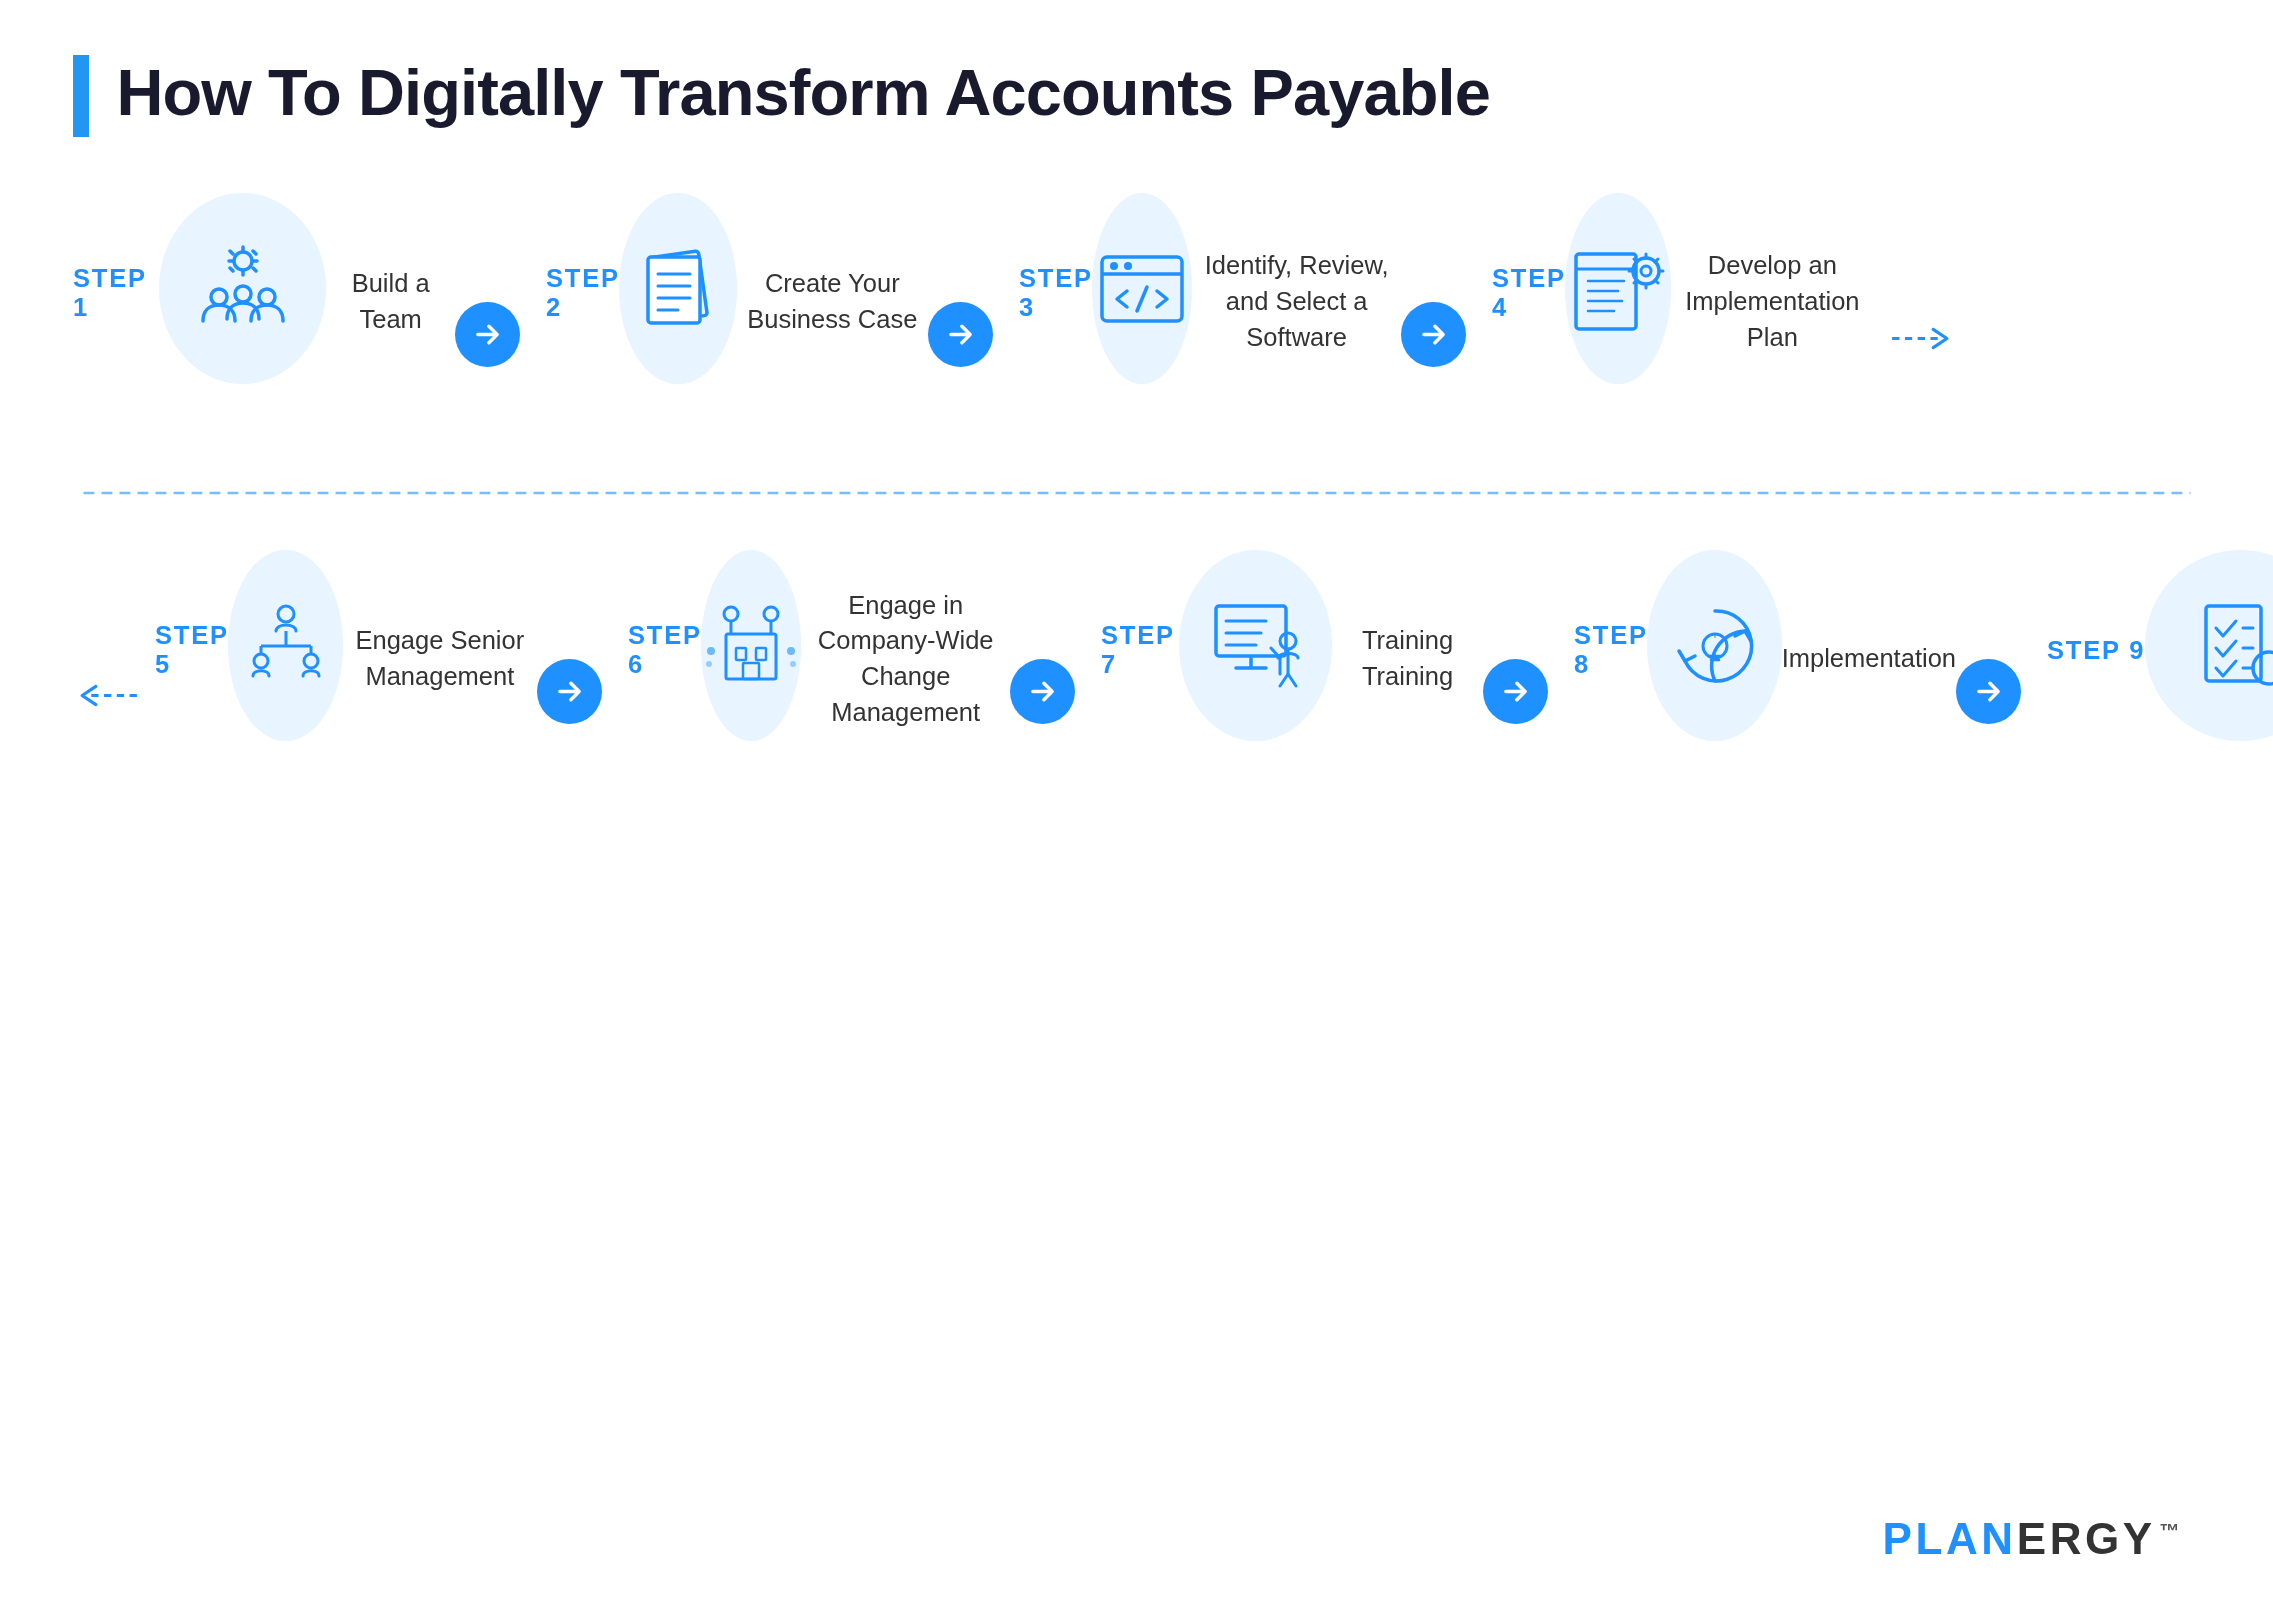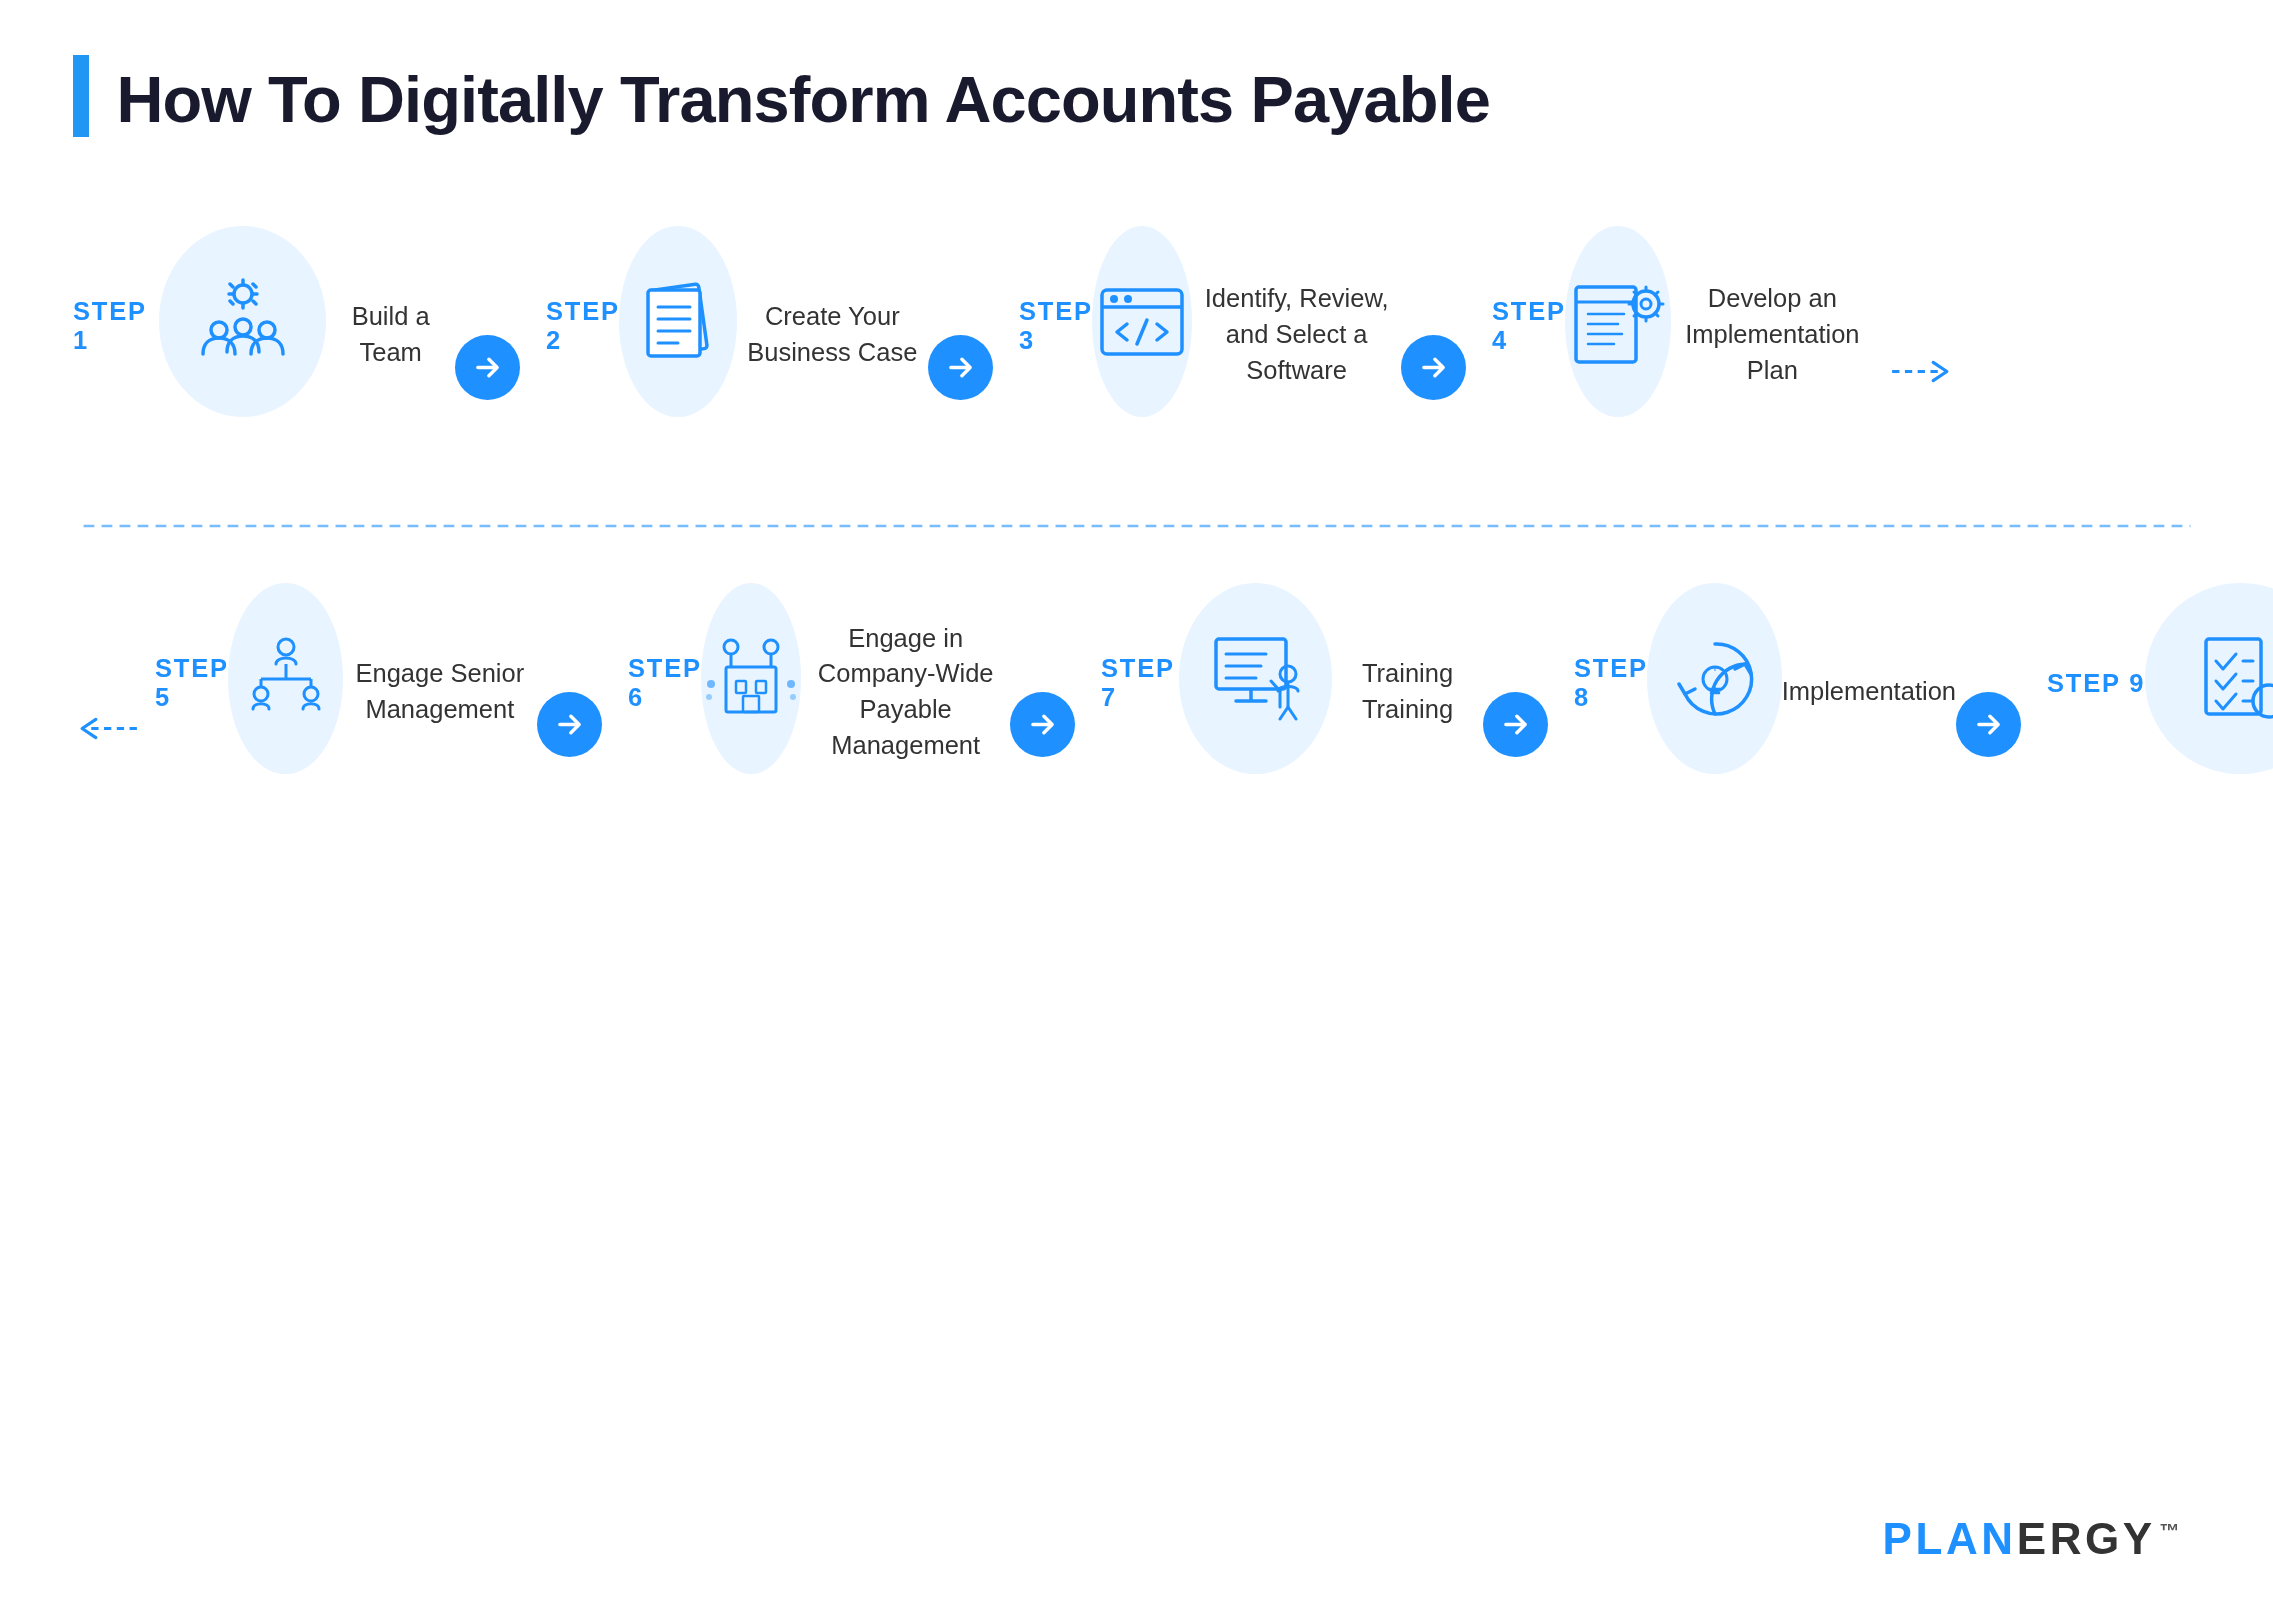--- a/index.html
+++ b/index.html
@@ -16,22 +16,22 @@
       width: 2274px;
       height: 1619px;
       background: #fff;
       padding: 55px 73px 55px 73px;
       position: relative;
     }
 
     
     .header {
       display: flex;
-      align-items: flex-end;
-      margin-bottom: 89px;
+      align-items: flex-start;
+      margin-bottom: 56px;
     }
     .header-accent {
       width: 16.4px;
       height: 82px;
       background: #2196F3;
       margin-right: 27px;
       flex-shrink: 0;
     }
     .header-title {
       font-size: 65px;
@@ -343,21 +343,21 @@
             <rect x="55" y="52" width="10" height="12" rx="1" stroke="#1E90FF" stroke-width="2.5" fill="none"></rect>
 
             <rect x="42" y="67" width="16" height="16" rx="1" stroke="#1E90FF" stroke-width="2.5" fill="none"></rect>
 
             <circle cx="10" cy="55" r="4" fill="#1E90FF" opacity="0.6"></circle>
             <circle cx="90" cy="55" r="4" fill="#1E90FF" opacity="0.6"></circle>
             <circle cx="8" cy="68" r="3" fill="#1E90FF" opacity="0.4"></circle>
             <circle cx="92" cy="68" r="3" fill="#1E90FF" opacity="0.4"></circle>
           </svg>
         </div>
-        <div class="step-text">Engage in Company-Wide Payable Management</div>
+        <div class="step-text">Engage in Company-Wide Change Management</div>
       </div>
 
       <div class="arrow-container">
         <div class="arrow-circle">
           <svg viewBox="0 0 24 24">
               <path d="M5 12h14M13 6l6 6-6 6" stroke="white" stroke-width="2.5" stroke-linecap="round" stroke-linejoin="round" fill="none"></path>
             </svg>
         </div>
       </div>
 

